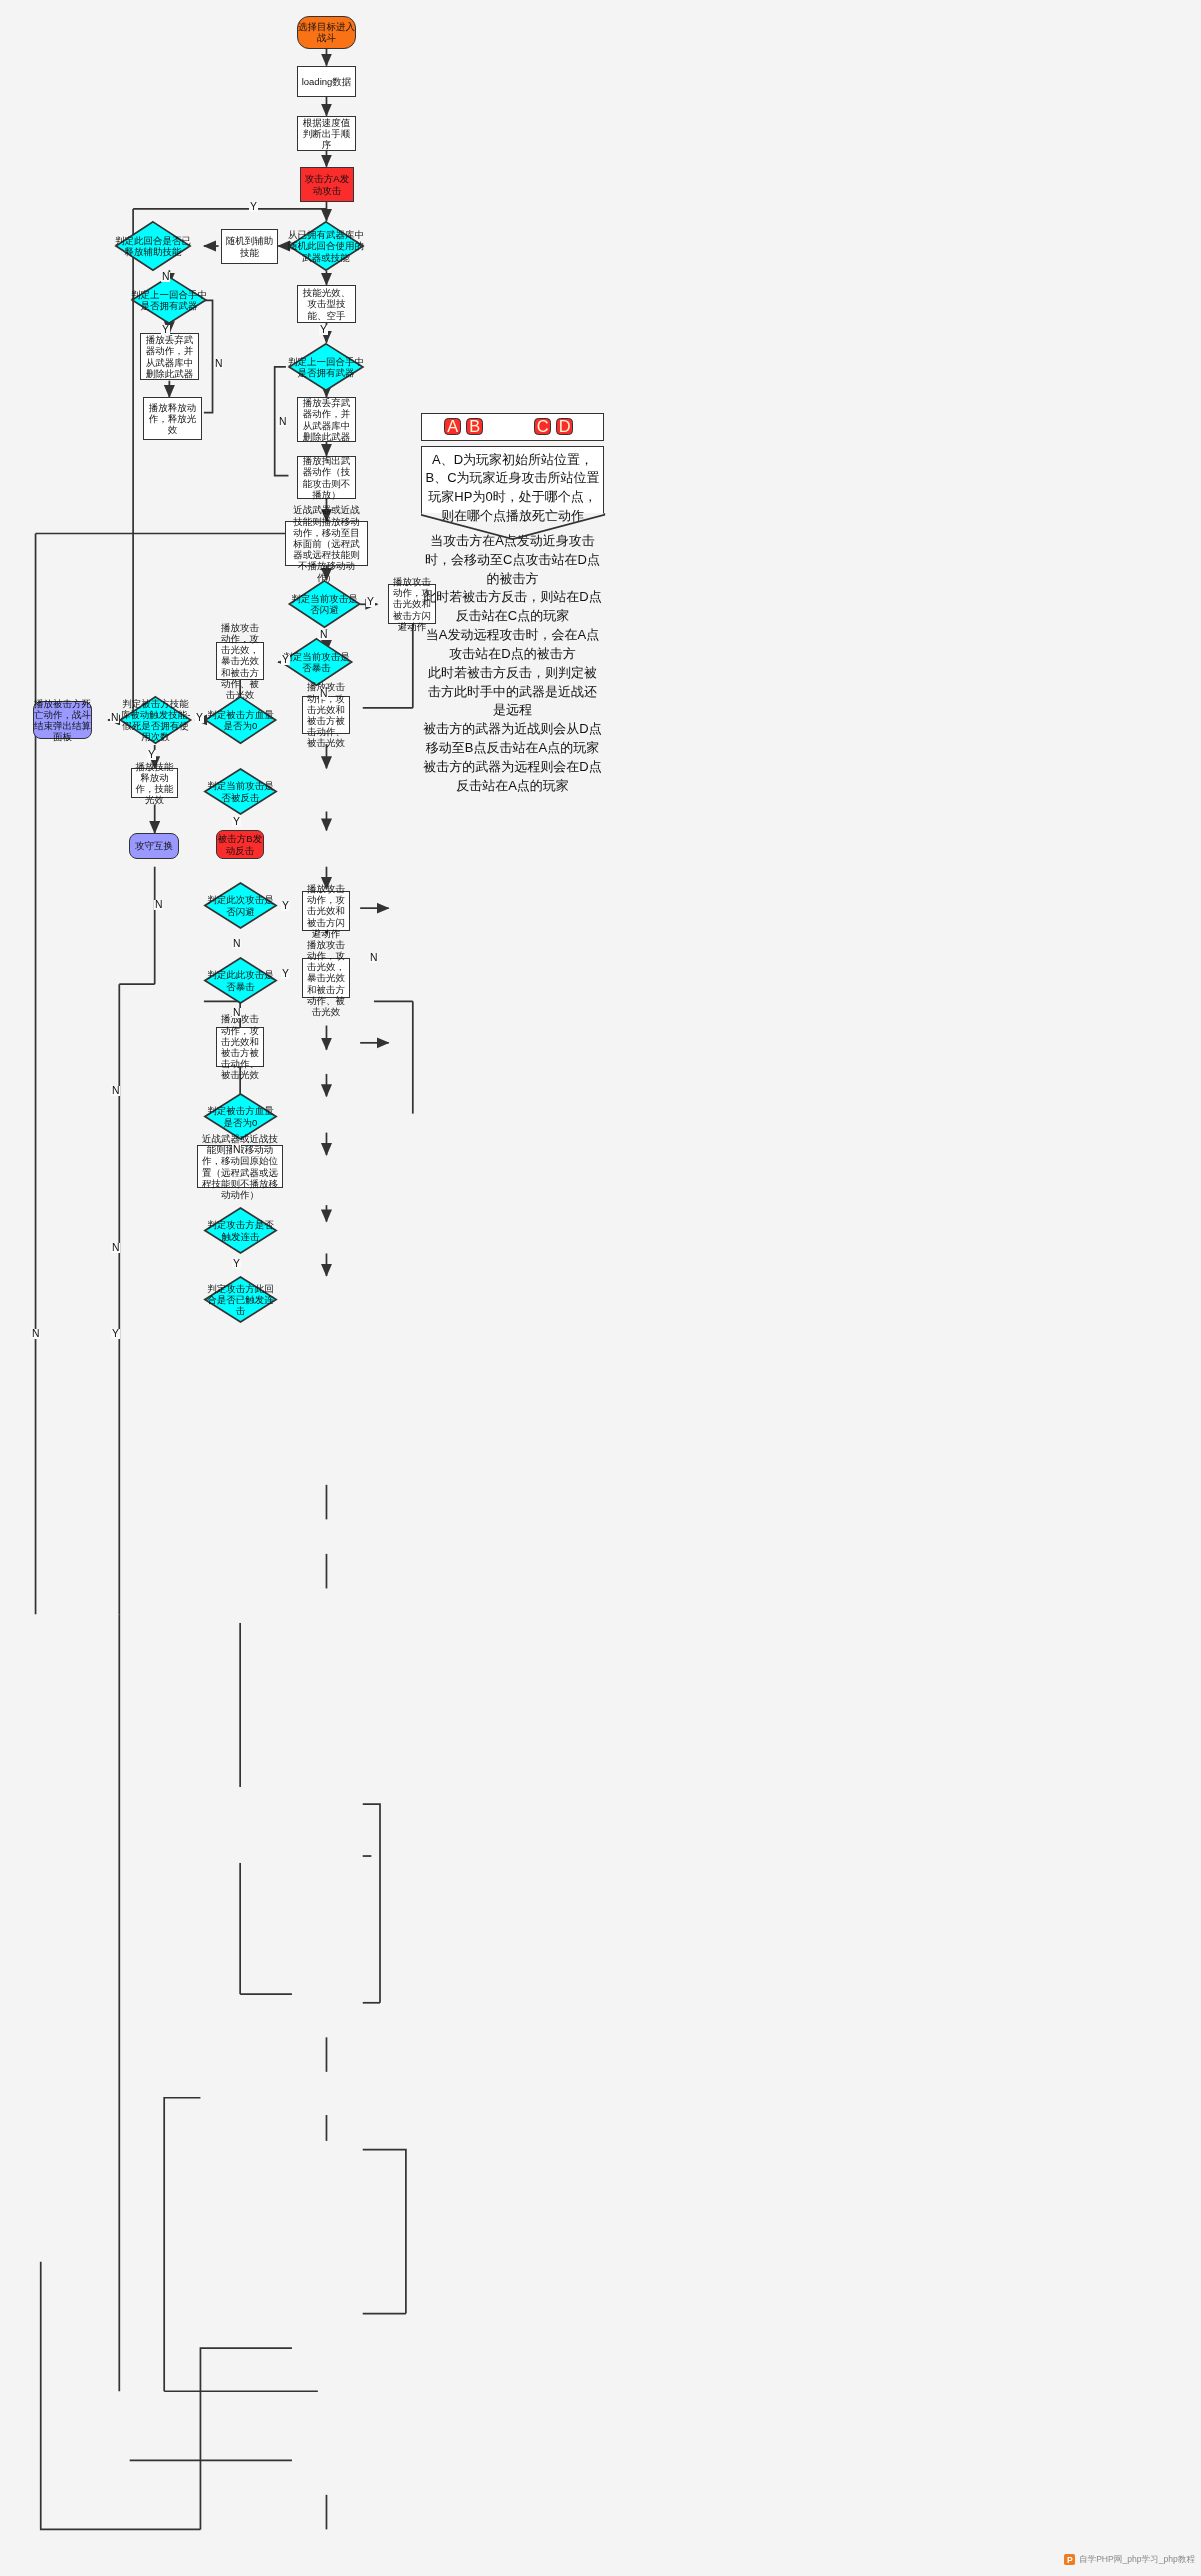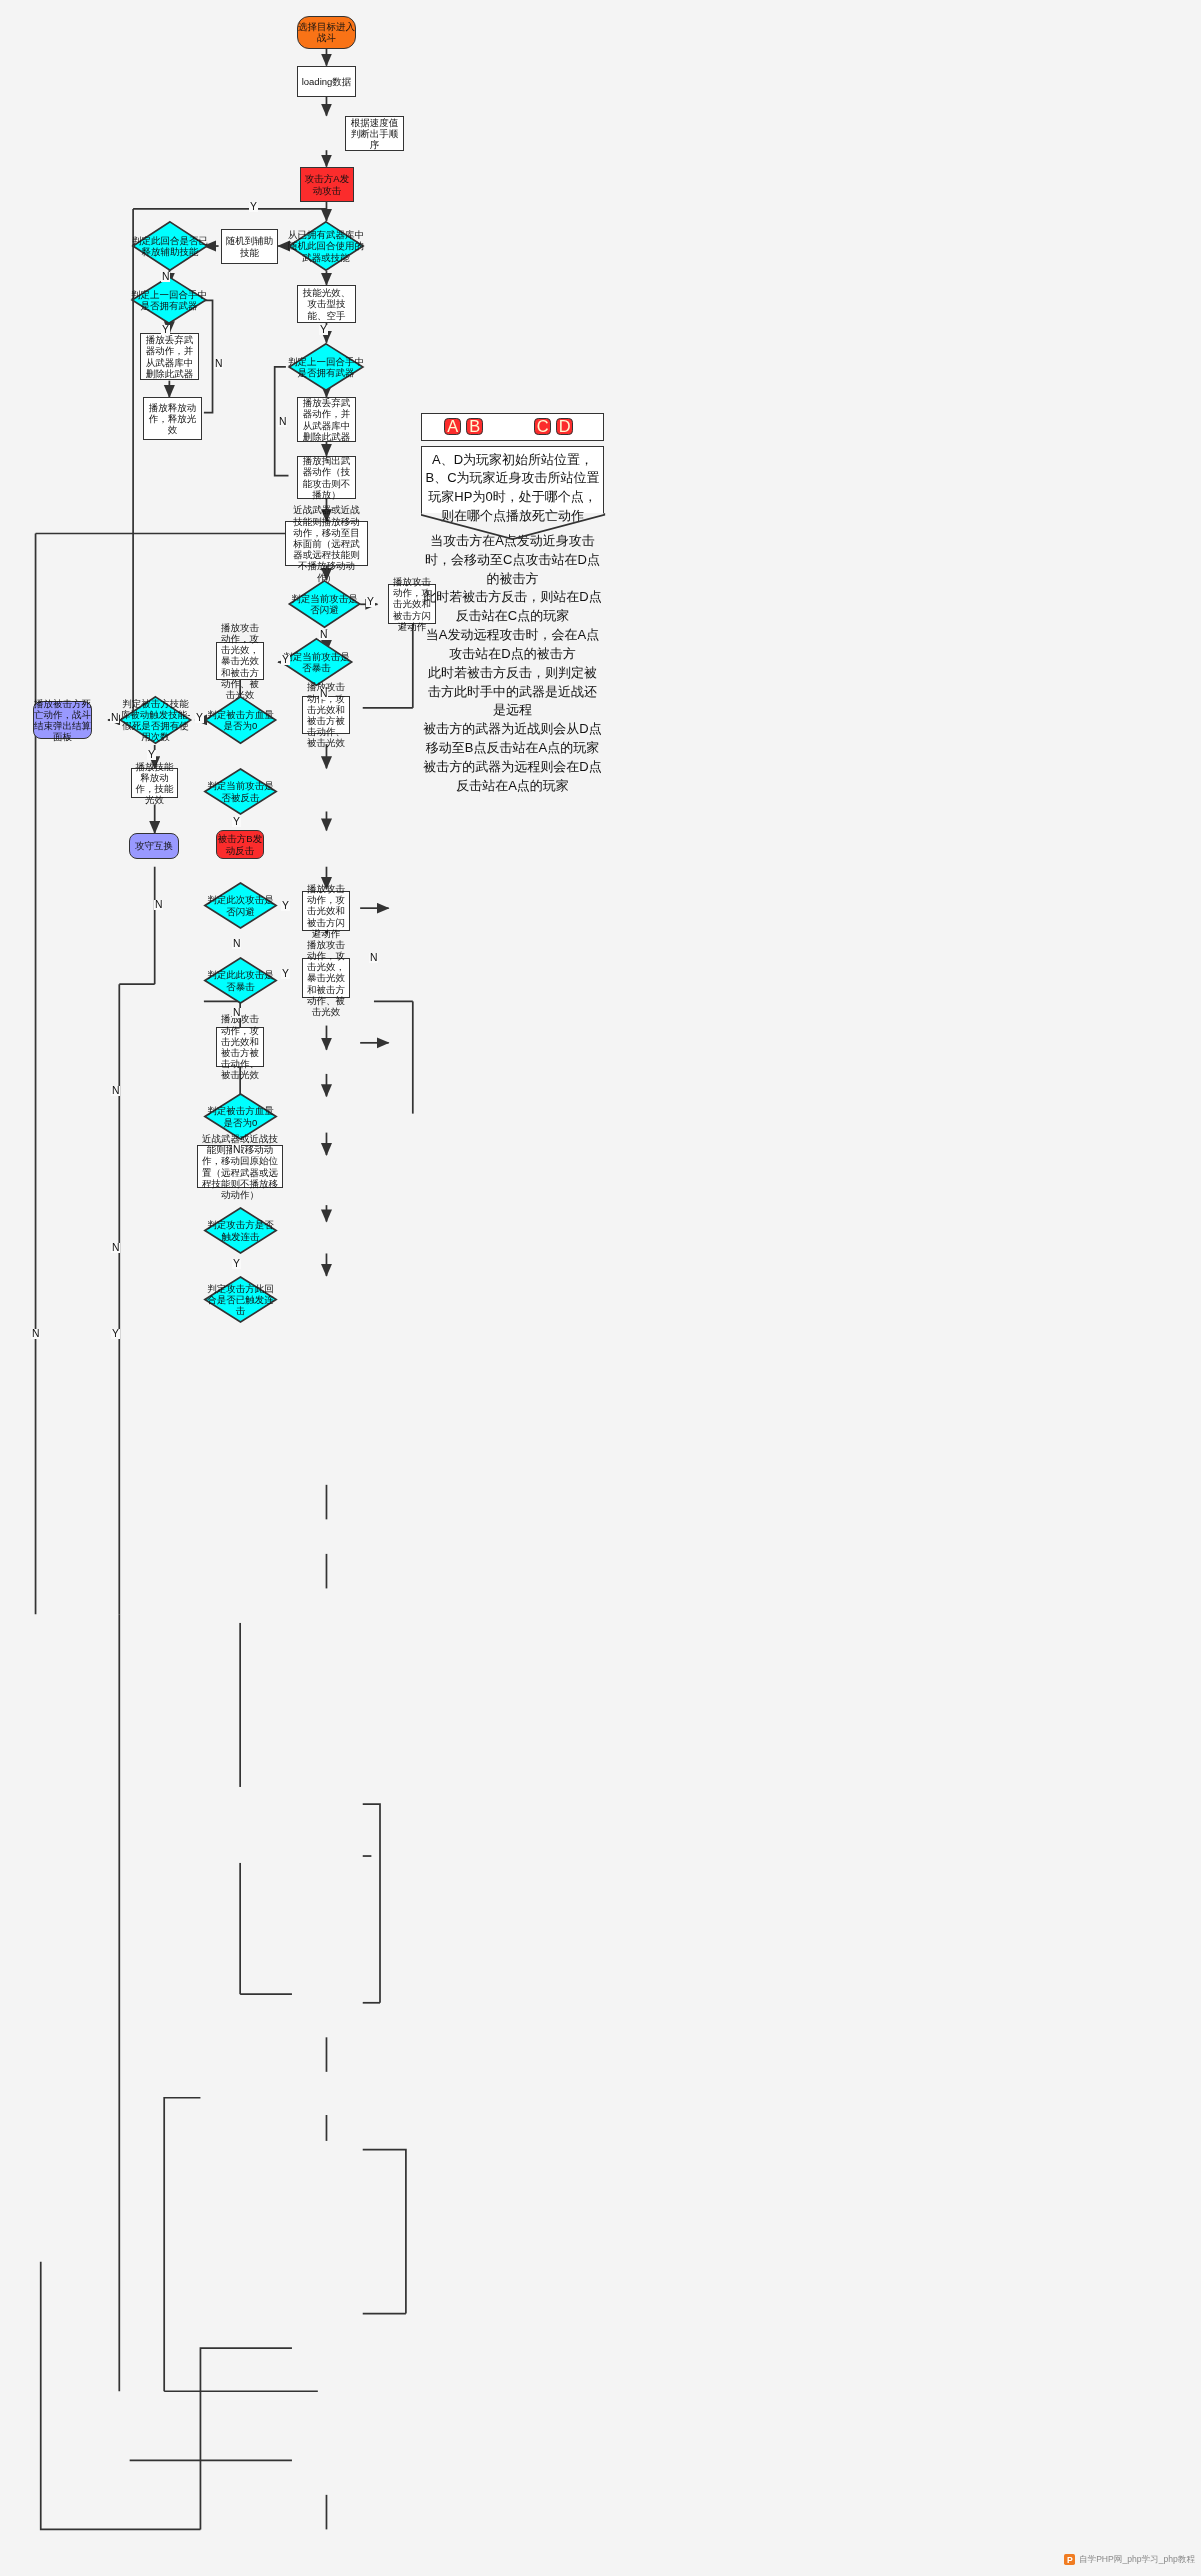--- a/index.html
+++ b/index.html
@@ -182,41 +182,41 @@
       <path d="M378,2890 L378,2930"></path>
     </g>
   </svg>
 
   <div class="node startend" style="left:297px;top:15.5px;width:59px;height:33px;">
       <span>选择目标进入战斗</span>
     </div>
   <div class="node rect" style="left:297px;top:66px;width:59px;height:31px;">
       <span>loading数据</span>
     </div>
-  <div class="node rect" style="left:297px;top:116px;width:59px;height:35px;margin-left:48px;">
+  <div class="node rect" style="left:297px;top:116px;width:59px;height:35px;">
       <span>根据速度值判断出手顺序</span>
     </div>
   <div class="node red" style="left:300px;top:167px;width:54px;height:35px;">
       <span>攻击方A发动攻击</span>
     </div>
 
   <div class="dia-wrap" style="left:288px;top:221px;width:76px;height:50px;">
     <svg width="76" height="50" viewBox="0 0 88 58">
         <polygon points="44,1 87,29 44,57 1,29" fill="#00ffff" stroke="#333" stroke-width="2"></polygon>
       </svg>
     <div class="dia-label">
         <span>从已拥有武器库中随机此回合使用的武器或技能</span>
       </div>
   </div>
 
   <div class="node rect" style="left:221px;top:229px;width:57px;height:35px;">
       <span>随机到辅助技能</span>
     </div>
 
-  <div class="dia-wrap" style="left:132px;top:221px;width:76px;height:50px;">
+  <div class="dia-wrap" style="left:115px;top:221px;width:76px;height:50px;">
     <svg width="76" height="50" viewBox="0 0 88 58">
         <polygon points="44,1 87,29 44,57 1,29" fill="#00ffff" stroke="#333" stroke-width="2"></polygon>
       </svg>
     <div class="dia-label">
         <span>判定此回合是否已释放辅助技能</span>
       </div>
   </div>
 
   <div class="dia-wrap" style="left:131px;top:276px;width:76px;height:48px;">
     <svg width="76" height="48" viewBox="0 0 88 56">

